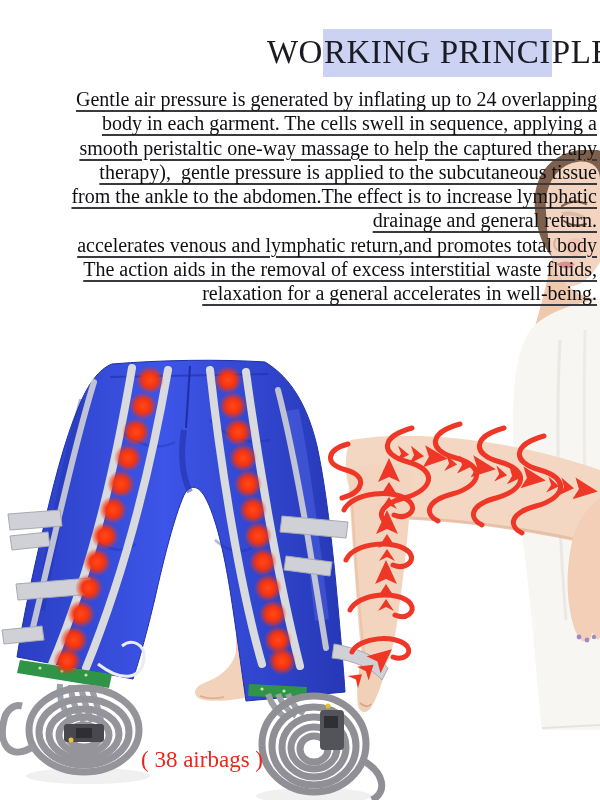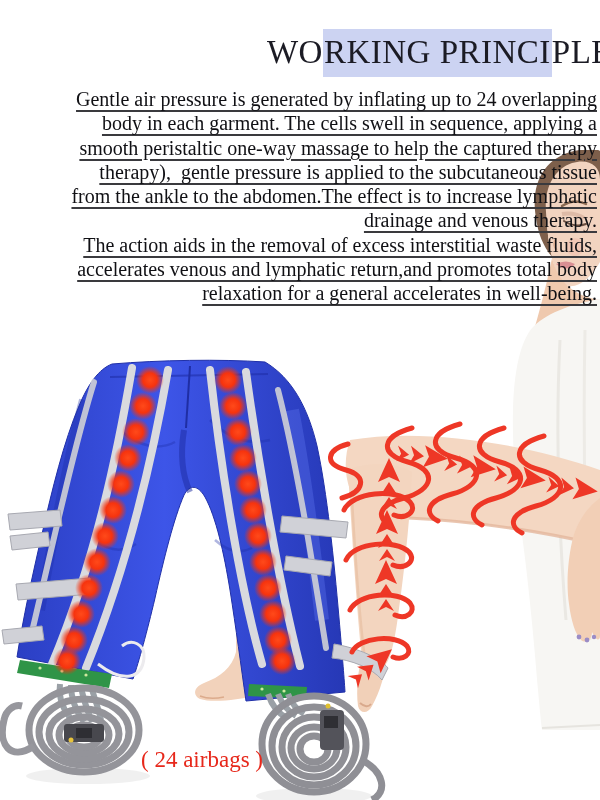--- a/index.html
+++ b/index.html
@@ -27,23 +27,23 @@
 <div class="page">
 
   <h1 class="title"><span>WO</span><span class="hl">RKING PRINCI</span><span>PLE</span></h1>
 
   <div class="desc">
     <div class="line">Gentle air pressure is generated by inflating up to 24 overlapping</div>
     <div class="line">body in each garment. The cells swell in sequence, applying a</div>
     <div class="line">smooth peristaltic one-way massage to help the captured therapy</div>
     <div class="line">therapy),  gentle pressure is applied to the subcutaneous tissue</div>
     <div class="line">from the ankle to the abdomen.The effect is to increase lymphatic</div>
-    <div class="line">drainage and venous therapy.</div>
+    <div class="line">drainage and general return.</div>
+    <div class="line">accelerates venous and lymphatic return,and promotes total body</div>
     <div class="line">The action aids in the removal of excess interstitial waste fluids,</div>
-    <div class="line">accelerates venous and lymphatic return,and promotes total body</div>
     <div class="line">relaxation for a general accelerates in well-being.</div>
   </div>
 
   <svg class="art" width="600" height="650" viewBox="0 150 600 650" xmlns="http://www.w3.org/2000/svg">
     <defs>
       <radialGradient id="dg">
         <stop offset="0" stop-color="#ff4a1a"></stop>
         <stop offset="0.5" stop-color="#f6330e"></stop>
         <stop offset="1" stop-color="#f6330e" stop-opacity="0"></stop>
       </radialGradient>
@@ -233,14 +233,14 @@
       <use href="#fa" transform="translate(470,466) rotate(7)"></use>
       <use href="#fa" transform="translate(520,477) rotate(8)"></use>
       <use href="#fa" transform="translate(572,488) rotate(8)"></use>
       <use href="#fa" transform="translate(389,484) rotate(-90)"></use>
       <use href="#fa" transform="translate(387,536) rotate(-90)"></use>
       <use href="#fa" transform="translate(386,586) rotate(-90)"></use>
       <use href="#fa" transform="translate(372,666) rotate(-40)"></use>
     </g>
   </svg>
 
-  <div class="caption">( 24 airbags )</div>
+  <div class="caption">( 38 airbags )</div>
 </div>
 
 </body></html>

